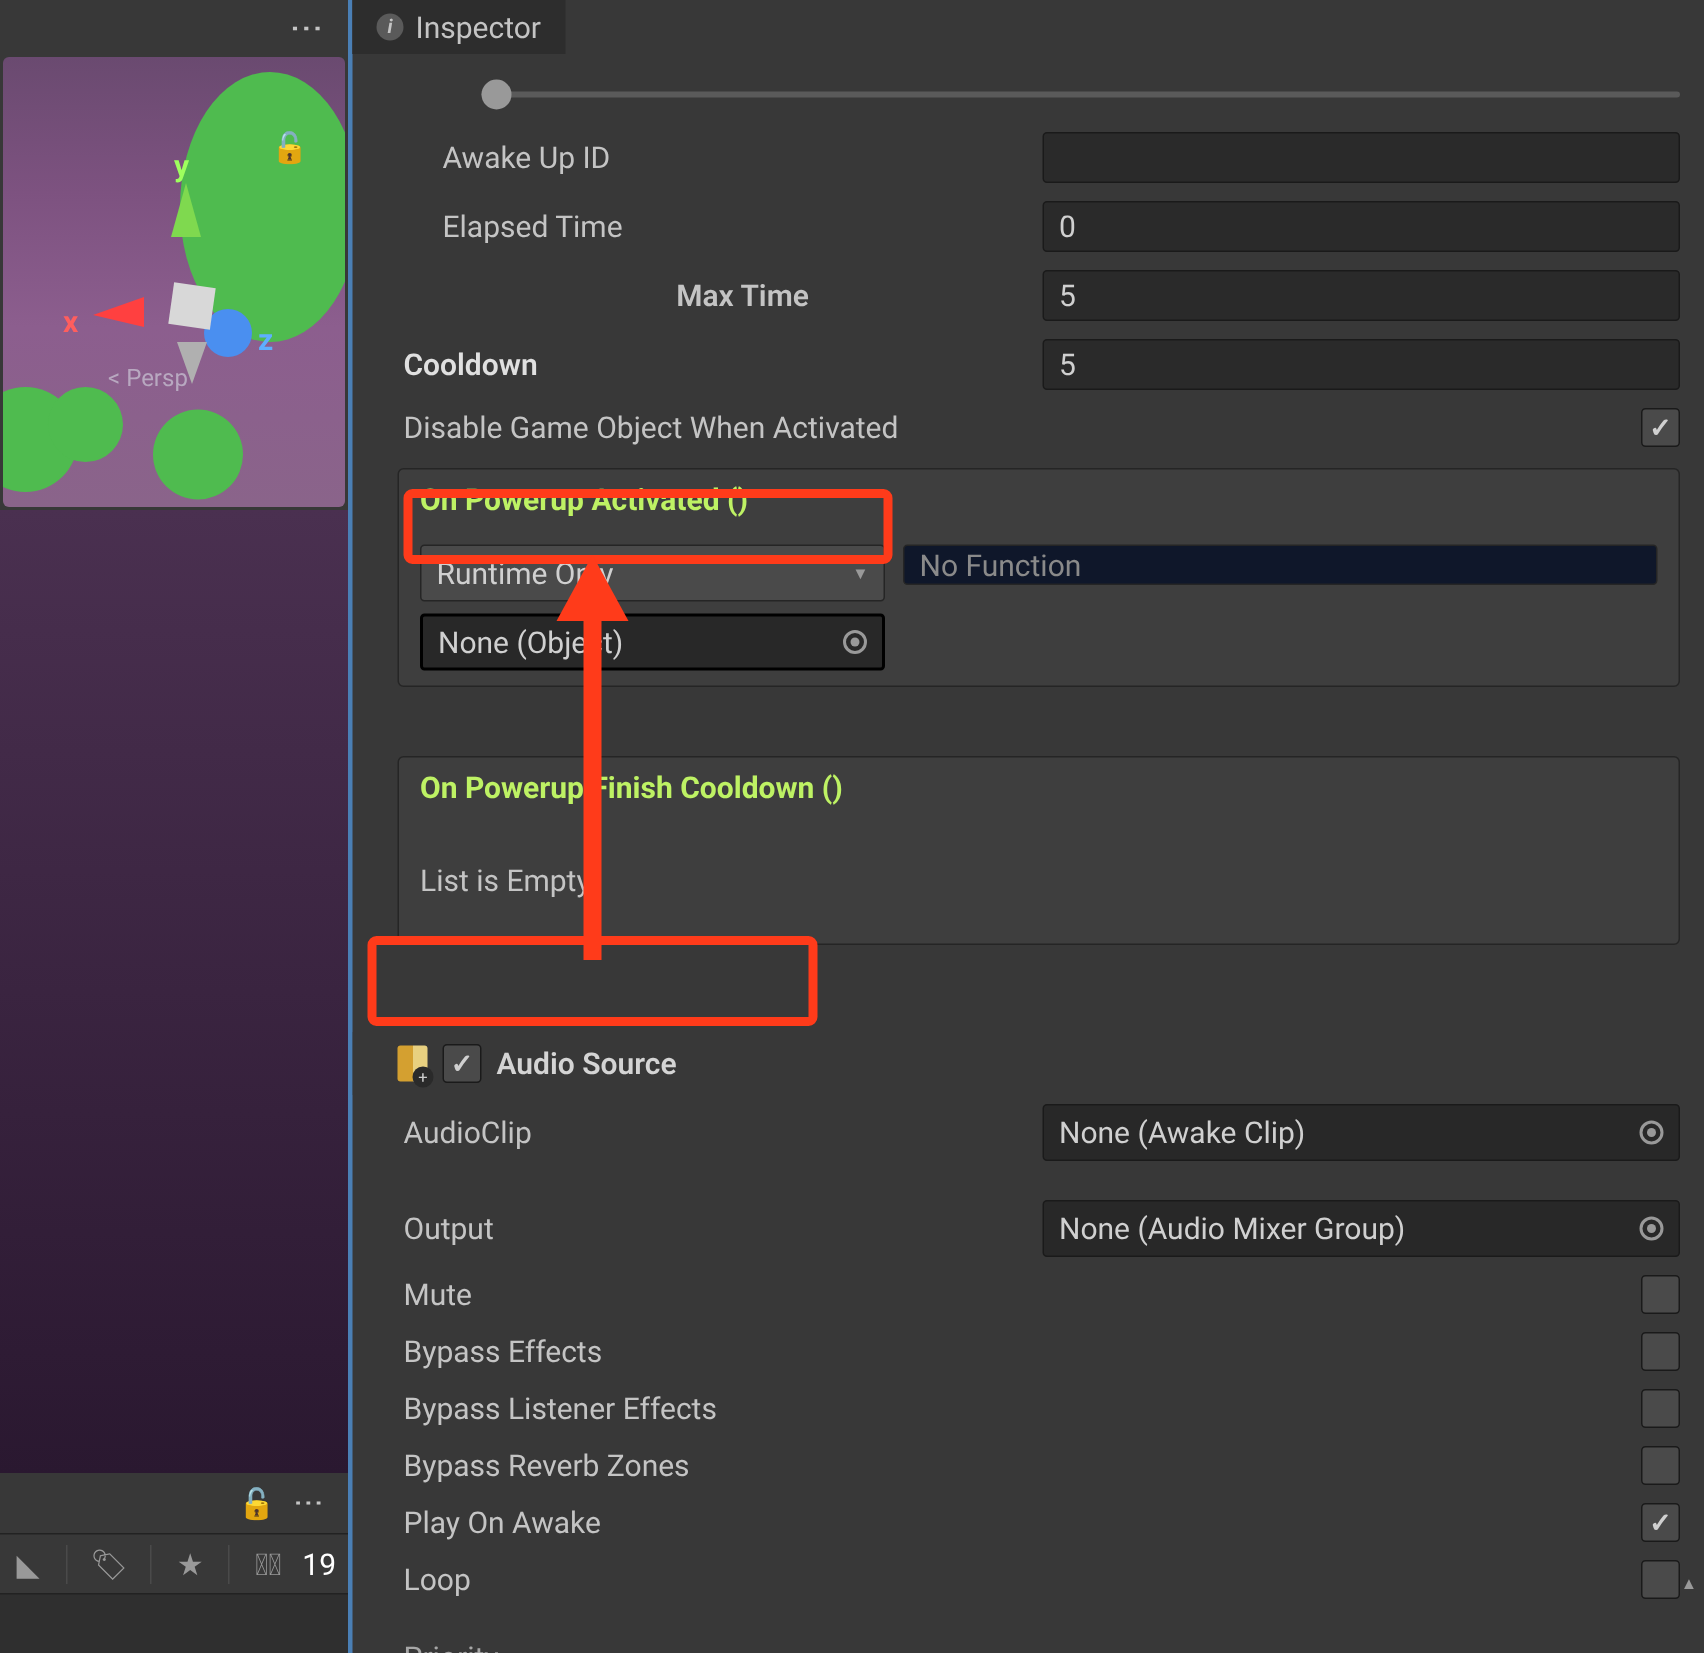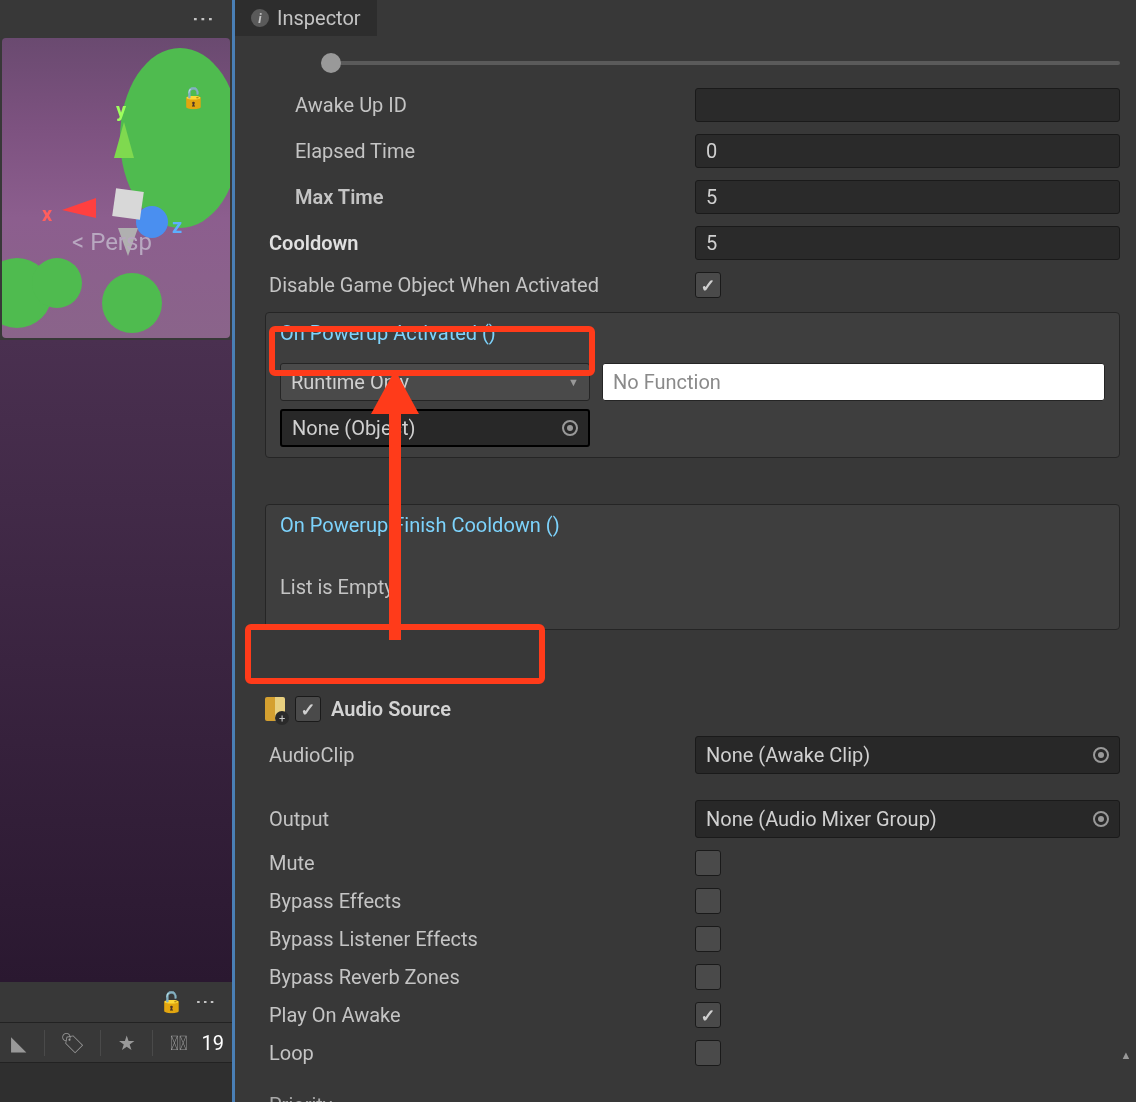--- a/index.html
+++ b/index.html
@@ -8,45 +8,45 @@
 .left-panel { width: 232px; background: #383838; display: flex; flex-direction: column; }
 .left-top { height: 36px; display: flex; justify-content: flex-end; align-items: center; padding-right: 16px; }
 .viewport { height: 300px; position: relative; background: linear-gradient(180deg, #6a4a70 0%, #7d5280 30%, #8c5e8e 60%, #8a648a 100%); border-radius: 4px; margin: 2px; overflow: hidden; }
 .viewport-below { flex: 1; background: linear-gradient(180deg, #4a3050 0%, #2a1830 100%); }
 .left-toolbar { height: 40px; background: #383838; border-top: 1px solid #222; display: flex; align-items: center; padding: 0 8px; gap: 12px; }
 
 .gizmo { position: absolute; top: 60px; left: 40px; }
 .gizmo .axis-y { position: absolute; color: #9eff5e; font-weight: bold; top: 0; left: 74px; }
 .gizmo .axis-x { position: absolute; color: #ff5e5e; font-weight: bold; top: 104px; left: 0; }
 .gizmo .axis-z { position: absolute; color: #5eafff; font-weight: bold; top: 116px; left: 130px; }
-.persp-label { position: absolute; top: 190px; left: 70px; color: #b8a8c0; font-size: 24px; }
+.persp-label { position: absolute; top: 204px; left: 70px; color: #b8a8c0; font-size: 16px; }
 .lock-icon { position: absolute; top: 48px; right: 24px; color: #b8a8c0; }
 
 .tree-hill { position: absolute; width: 80px; height: 80px; background: #4fbb4f; border-radius: 50%; }
 
 .inspector-panel { flex: 1; background: #383838; display: flex; flex-direction: column; border-left: 3px solid #4a7fb5; }
 .inspector-tab { height: 36px; background: #383838; display: flex; align-items: center; }
 .tab { background: #2d2d2d; padding: 6px 16px; display: flex; align-items: center; gap: 8px; color: #c4c4c4; height: 100%; }
 .tab-icon { width: 18px; height: 18px; background: #5a5a5a; border-radius: 50%; display: inline-flex; align-items: center; justify-content: center; font-size: 13px; font-weight: bold; color: #c4c4c4; font-style: italic; }
 
 .inspector-body { flex: 1; padding: 8px 0; overflow: hidden; }
 .prop-row { display: flex; align-items: center; padding: 6px 16px 6px 60px; min-height: 38px; }
 .prop-row .label { flex: 0 0 400px; color: #c4c4c4; }
-.prop-row .label.bold { font-weight: 600; }
+.prop-row .label.bold { font-weight: 600; text-align: center; }
 .prop-row .label.bold-white { font-weight: 600; color: #e0e0e0; }
-.prop-row.indent-1 { padding-left: 34px; }
+.prop-row.indent-1 { padding-left: 34px; justify-content: space-between; }
 
 .input-field { flex: 1; background: #2a2a2a; border: 1px solid #1a1a1a; border-radius: 3px; padding: 5px 10px; color: #d0d0d0; font-size: 20px; height: 34px; }
 .slider-track { flex: 1; height: 4px; background: #5a5a5a; border-radius: 2px; position: relative; }
 .slider-handle { width: 20px; height: 20px; background: #999; border-radius: 50%; position: absolute; top: -8px; left: 0; }
 .checkbox { width: 26px; height: 26px; background: #4a4a4a; border: 1px solid #1a1a1a; border-radius: 3px; display: flex; align-items: center; justify-content: center; }
 .checkbox.checked::after { content: "✓"; color: #d0d0d0; font-size: 18px; font-weight: bold; }
 
 .event-block { margin: 8px 16px 8px 30px; background: #3e3e3e; border: 1px solid #252525; border-radius: 4px; }
-.event-header { padding: 8px 14px; color: #7dd3fc; }
+.event-header { padding: 8px 14px; color: #bef264; font-weight: bold; }
 .event-body { padding: 10px 14px; }
 .event-body .list-empty { padding: 20px 0; color: #c4c4c4; }
 
 .dropdown { background: #4a4a4a; border: 1px solid #252525; border-radius: 3px; padding: 6px 10px; display: flex; align-items: center; justify-content: space-between; color: #d0d0d0; height: 38px; }
 .dropdown .tri { color: #999; font-size: 11px; }
 
 .object-field { background: #282828; border: 1px solid #1a1a1a; border-radius: 3px; padding: 6px 10px; display: flex; align-items: center; justify-content: space-between; color: #d0d0d0; height: 38px; }
 .target-icon { width: 16px; height: 16px; border: 2px solid #999; border-radius: 50%; position: relative; }
 .target-icon::after { content: ""; position: absolute; width: 6px; height: 6px; background: #999; border-radius: 50%; top: 3px; left: 3px; }
 
@@ -157,21 +157,21 @@
         <div style="width:310px;display:flex;flex-direction:column;gap:8px;">
           <div class="dropdown">
             <span>Runtime Only</span>
             <span class="tri">▼</span>
           </div>
           <div class="object-field" style="border:2px solid #000;">
             <span>None (Object)</span>
             <span class="target-icon"></span>
           </div>
         </div>
-        <div class="dropdown" style="flex:1;background:#ffffff;min-width:260px;height:38px;">
+        <div class="dropdown" style="flex:1;background:#0f172a;min-width:260px;height:27px;">
           <span style="color:#8a8a8a;">No Function</span>
         </div>
       </div>
     </div>
 
     <div style="height:30px;"></div>
 
     <div class="event-block">
       <div class="event-header">On Powerup Finish Cooldown ()</div>
       <div class="event-body">

